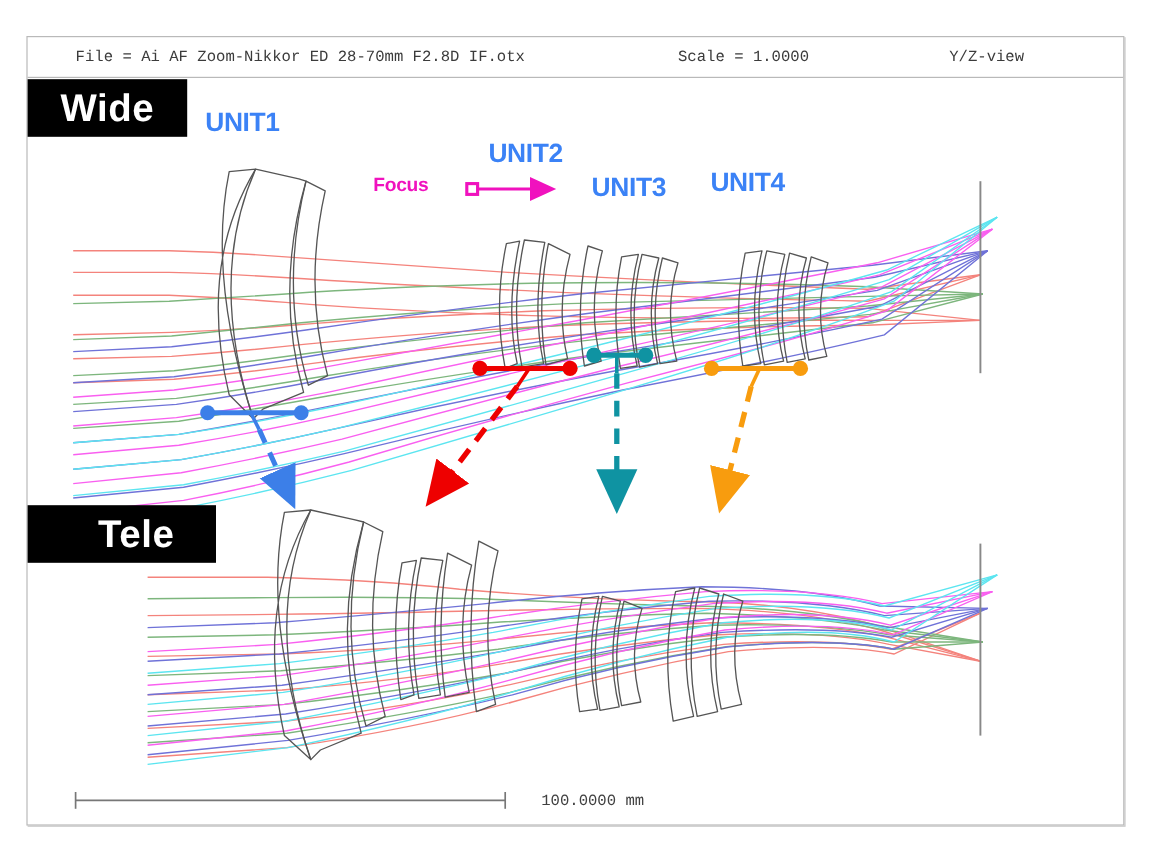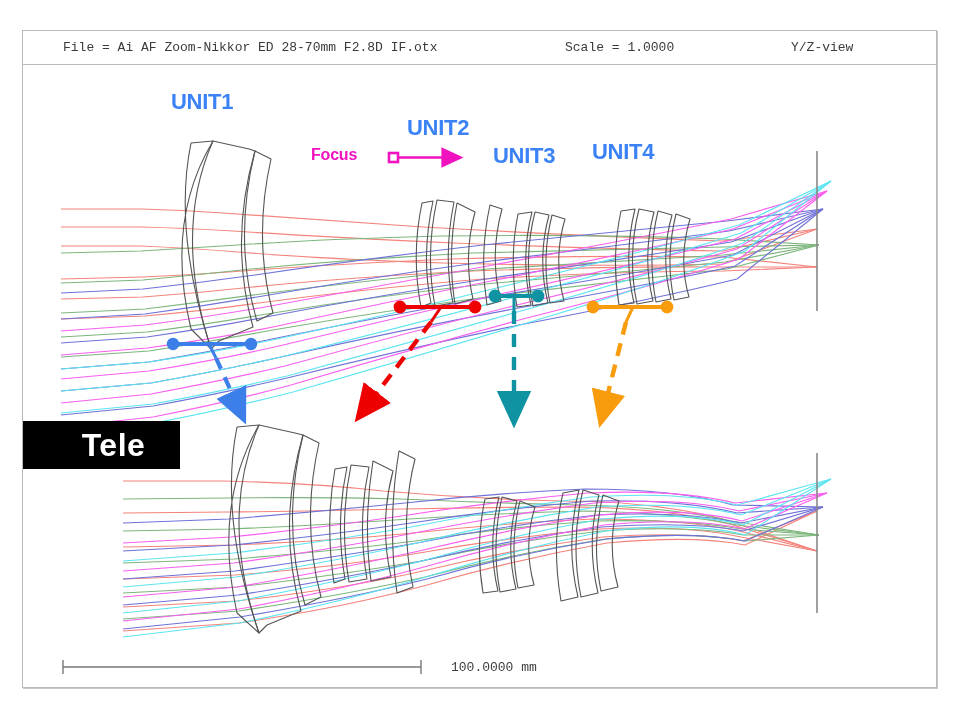--- a/index.html
+++ b/index.html
@@ -281,20 +281,23 @@
         <line x1="603" y1="291" x2="580" y2="382" stroke="#f89c0e" stroke-width="4.4" stroke-dasharray="13 9" marker-end="url(#mk-orange)"></line>
       </g>
 
       <g stroke="#777777" stroke-width="1.4">
         <line x1="40" y1="636" x2="398" y2="636"></line>
         <line x1="40" y1="629" x2="40" y2="643"></line>
         <line x1="398" y1="629" x2="398" y2="643"></line>
       </g>
     </svg>
 
+    <div class="modetag" id="tag-wide">
+      <span>Wide</span>
+    </div>
     <div class="modetag" id="tag-tele">
       <span>Tele</span>
     </div>
 
     <span class="unitlabel" style="left:148px;top:58px;">UNIT1</span>
     <span class="unitlabel" style="left:384px;top:84px;">UNIT2</span>
     <span class="unitlabel" style="left:470px;top:112px;">UNIT3</span>
     <span class="unitlabel" style="left:569px;top:108px;">UNIT4</span>
 
     <span id="focus-label" style="left:288px;top:115px;">Focus</span>

